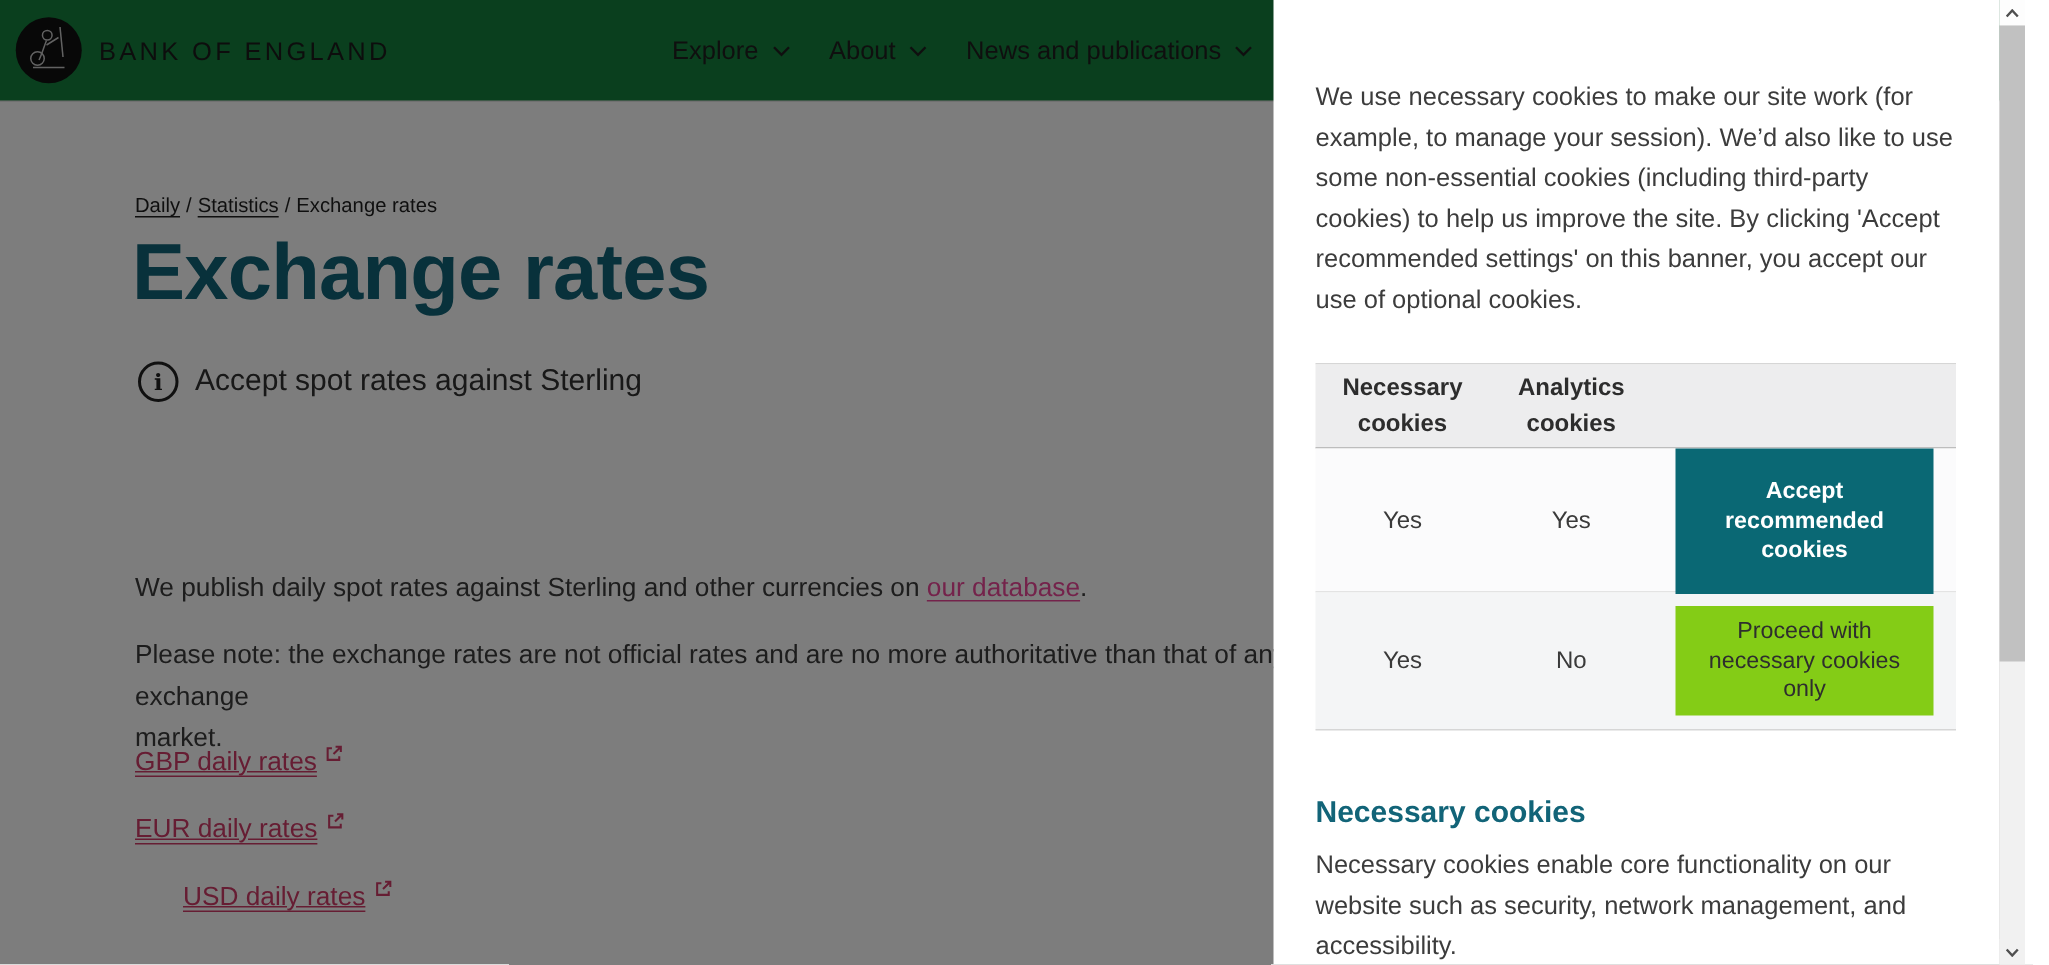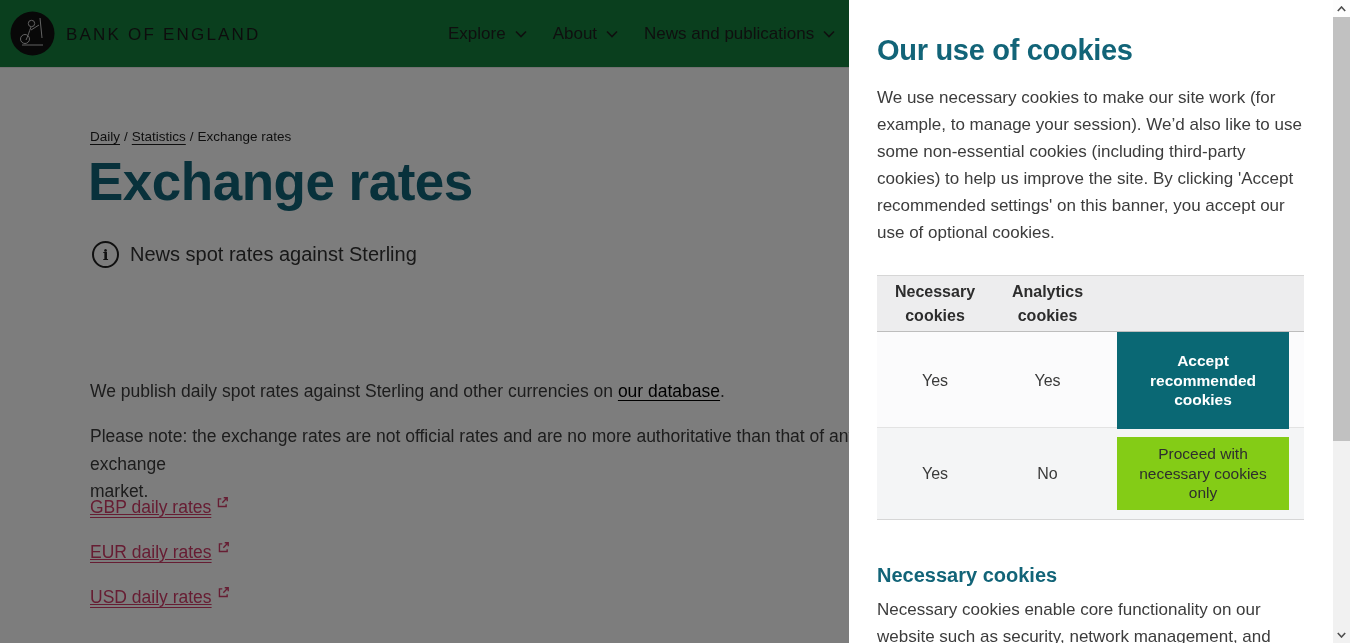--- a/index.html
+++ b/index.html
@@ -28,21 +28,21 @@
 
   .subtitle-row { position:absolute; left:92px; top:241px; display:flex; align-items:center; gap:11px; }
   .info-icon { width:27px; height:27px; border:2px solid #222; border-radius:50%;
                display:flex; align-items:center; justify-content:center;
                font-family:"DejaVu Serif", serif; font-size:15px; font-weight:600; color:#222; }
   .subtitle-text { font-size:20px; color:#323232; }
 
   .body-copy { position:absolute; left:90px; font-size:17.5px; color:#3c3c3c; line-height:27.5px; }
   .p-intro { top:378px; width:1180px; }
   .p-note  { top:423px; width:1180px; }
-  a.text-link { color:#000000; text-underline-offset:3px; }
+  a.text-link { color:#ec4899; text-underline-offset:3px; }
 
   .rate-link { position:absolute; left:90px; font-size:17.5px; color:#d13c68; }
   .rate-link .lbl { text-decoration:underline; text-underline-offset:4px; }
   .ext-icon { display:inline-block; transform:translateY(-4px); margin-left:5px; }
 
   
   .dim-overlay { position:absolute; left:0; top:0; width:1333px; height:643px;
                  background:rgba(0,0,0,0.51); z-index:10; }
 
   
@@ -127,48 +127,47 @@
     </div>
 
     <div class="breadcrumb">
       <a href="#">Daily</a><span class="crumb-sep">/</span><a href="#">Statistics</a><span class="crumb-sep">/</span><span>Exchange rates</span>
     </div>
 
     <h1 class="page-title">Exchange rates</h1>
 
     <div class="subtitle-row">
       <div class="info-icon">i</div>
-      <div class="subtitle-text">News spot rates against Sterling</div>
+      <div class="subtitle-text">Accept spot rates against Sterling</div>
     </div>
 
     <p class="body-copy p-intro"><span>We publish daily spot rates against Sterling and other currencies on </span><a href="#" class="text-link">our database</a><span>.</span></p>
 
     <p class="body-copy p-note"><span>Please note: the exchange rates are not official rates and are no more authoritative than that of any commercial bank operating in the London foreign exchange</span><br><span>market.</span></p>
 
     <a href="#" class="rate-link" style="top:497px;"><span class="lbl">GBP daily rates</span><span class="ext-icon"><svg width="13" height="13" viewBox="0 0 16 16">
             <path d="M6.5 3.5 H3 v9.5 h9.5 V10" fill="none" stroke="#d13c68" stroke-width="1.7"></path>
             <path d="M9.5 2.2 h4.3 v4.3 M13.4 2.6 L7.8 8.2" fill="none" stroke="#d13c68" stroke-width="1.7"></path>
           </svg></span></a>
 
     <a href="#" class="rate-link" style="top:542px;"><span class="lbl">EUR daily rates</span><span class="ext-icon"><svg width="13" height="13" viewBox="0 0 16 16">
             <path d="M6.5 3.5 H3 v9.5 h9.5 V10" fill="none" stroke="#d13c68" stroke-width="1.7"></path>
             <path d="M9.5 2.2 h4.3 v4.3 M13.4 2.6 L7.8 8.2" fill="none" stroke="#d13c68" stroke-width="1.7"></path>
           </svg></span></a>
 
-    <a href="#" class="rate-link" style="top:587px;"><span class="lbl">USD daily rates</span><span class="ext-icon"><svg width="13" height="13" viewBox="0 0 16 16">
+    <a href="#" class="rate-link" style="top:587px;margin-left:32px;"><span class="lbl">USD daily rates</span><span class="ext-icon"><svg width="13" height="13" viewBox="0 0 16 16">
             <path d="M6.5 3.5 H3 v9.5 h9.5 V10" fill="none" stroke="#d13c68" stroke-width="1.7"></path>
             <path d="M9.5 2.2 h4.3 v4.3 M13.4 2.6 L7.8 8.2" fill="none" stroke="#d13c68" stroke-width="1.7"></path>
           </svg></span></a>
 
   </div>
 
   <div class="dim-overlay"></div>
 
   <aside class="cookie-panel">
-    <h2 class="cookie-title">Our use of cookies</h2>
     <p class="cookie-desc">We use necessary cookies to make our site work (for example, to manage your session). We’d also like to use some non-essential cookies (including third-party cookies) to help us improve the site. By clicking 'Accept recommended settings' on this banner, you accept our use of optional cookies.</p>
 
     <div class="cookie-table">
       <div class="ct-row ct-head">
         <div class="ct-cell">Necessary cookies</div>
         <div class="ct-cell">Analytics cookies</div>
         <div class="ct-cell"></div>
       </div>
       <div class="ct-row ct-r1">
         <div class="ct-cell">Yes</div>

